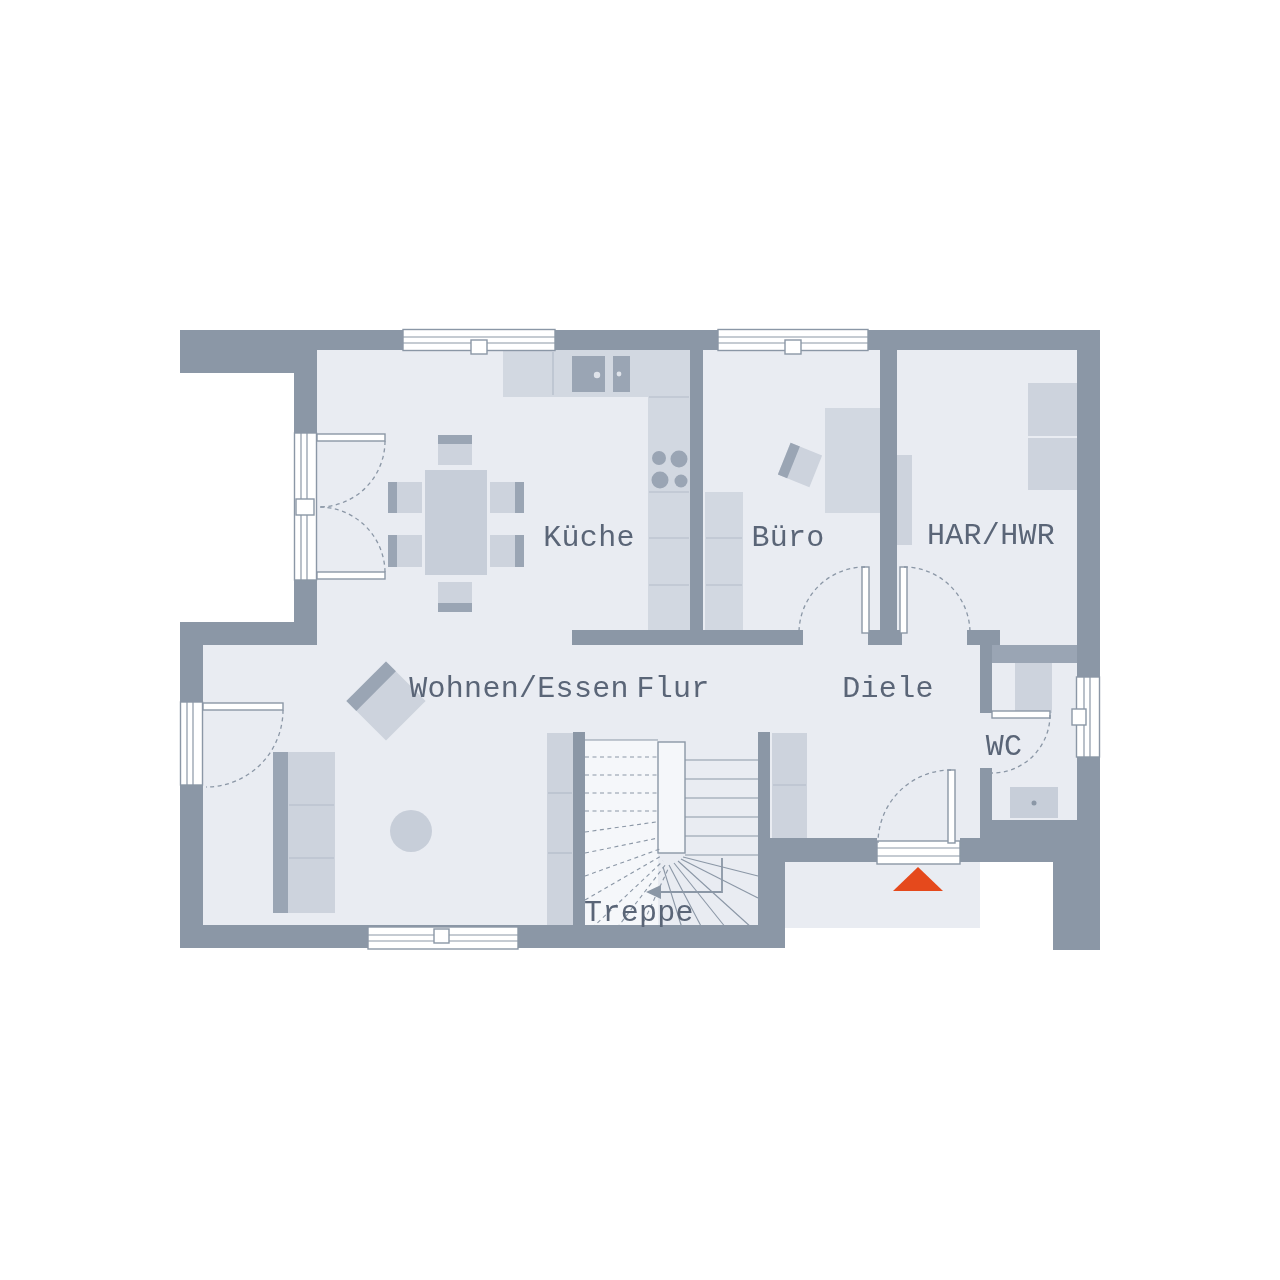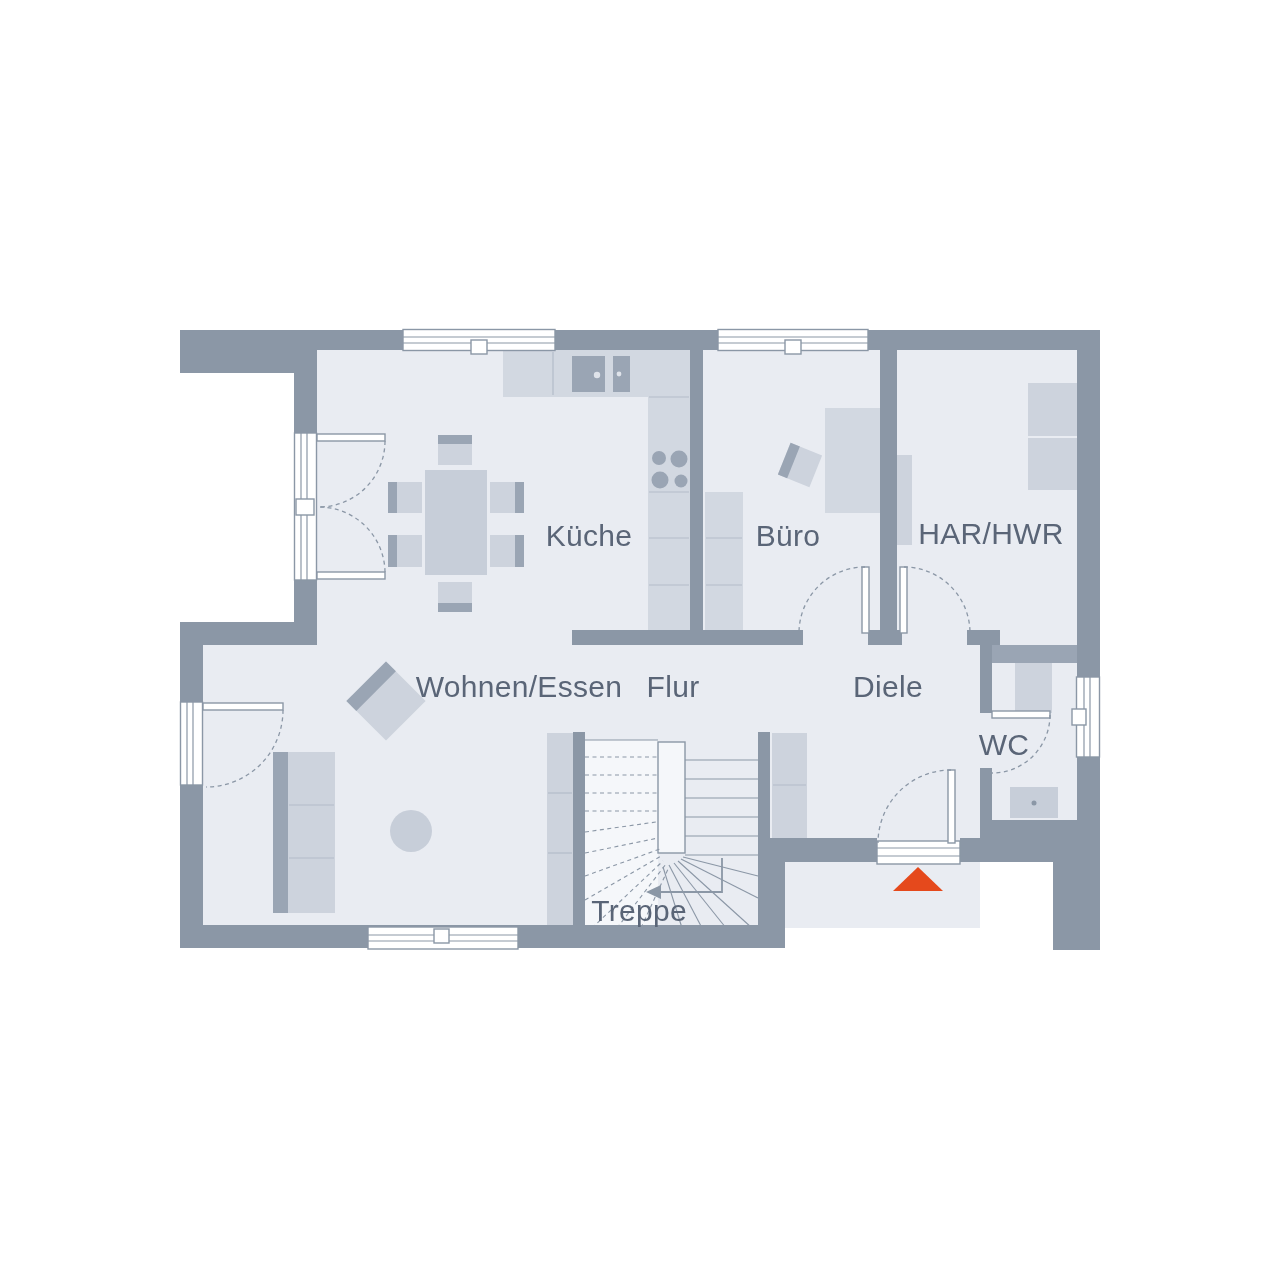--- a/index.html
+++ b/index.html
@@ -1,17 +1,17 @@
 <!DOCTYPE html>
 <html><head>
 <meta charset="utf-8">
 <style>
   html,body{margin:0;padding:0;background:#ffffff;}
   .stage{position:relative;width:1280px;height:1280px;background:#ffffff;overflow:hidden;
-         font-family:Liberation Sans, sans-serif;}
+         font-family:Liberation Mono, monospace;}
   svg{position:absolute;left:0;top:0;}
   .wall{fill:#8b97a6;}
   .floor{fill:#e9ecf2;}
   .furn-light{fill:#cdd3dd;}
   .furn-mid{fill:#c7ced9;}
   .furn-dark{fill:#9aa5b4;}
   .counter{fill:#d2d8e1;}
   .frame{stroke:#8b97a6;stroke-width:1.4;fill:#ffffff;}
   .frame-line{stroke:#8b97a6;stroke-width:1.2;fill:none;}
   .arc{stroke:#8b97a6;stroke-width:1.3;fill:none;stroke-dasharray:4 3.5;}

